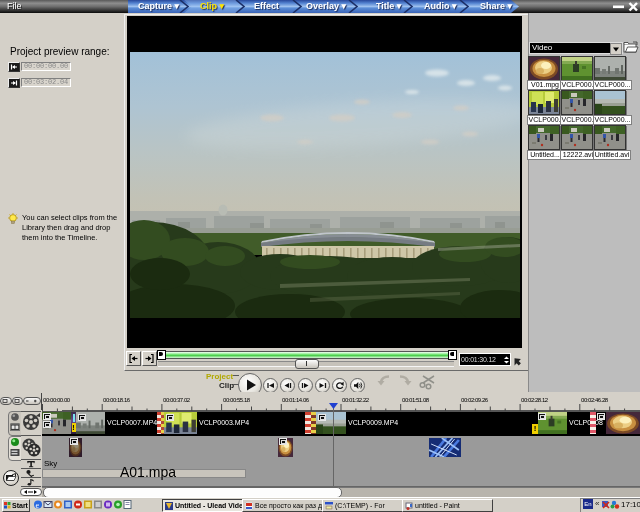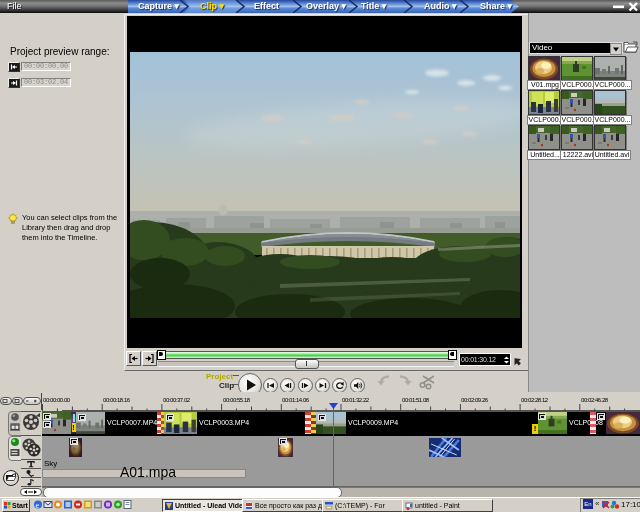--- a/index.html
+++ b/index.html
@@ -121,21 +121,21 @@
      <polyline points="221,0 229,6.5 221,13"></polyline>
      <polyline points="276,0 284,6.5 276,13"></polyline>
      <polyline points="332,0 340,6.5 332,13"></polyline>
    </g>
  </svg>
  <div class="abs" id="menutexts" style="left:128px;top:0;width:392px;height:13px;font-size:9px;font-weight:bold;color:#fff;text-shadow:1px 1px 1px #1a2a5a">
    <span class="abs" style="left:10px;top:1px">Capture ▾</span>
    <span class="abs" style="left:72px;top:1px;color:#ffe400">Clip ▾</span>
    <span class="abs" style="left:126px;top:1px">Effect</span>
    <span class="abs" style="left:178px;top:1px">Overlay ▾</span>
-   <span class="abs" style="left:233px;top:1px">Title ▾</span>
+   <span class="abs" style="left:248px;top:1px">Title ▾</span>
    <span class="abs" style="left:296px;top:1px">Audio ▾</span>
    <span class="abs" style="left:352px;top:1px">Share ▾</span>
  </div>
 </div>
 
 <div class="abs" style="left:10px;top:46px;font-size:10px;color:#000">Project preview range:</div>
 <div class="abs" style="left:8px;top:62px;width:10px;height:8px;background:#1a1a1a;border:1px solid;border-color:#eee #333 #333 #eee">
       <svg width="10" height="8">
         <line x1="2.5" y1="1.5" x2="2.5" y2="6.5" stroke="#fff" stroke-width="1.2"></line>
         <line x1="8" y1="4" x2="4" y2="4" stroke="#fff" stroke-width="1"></line>

